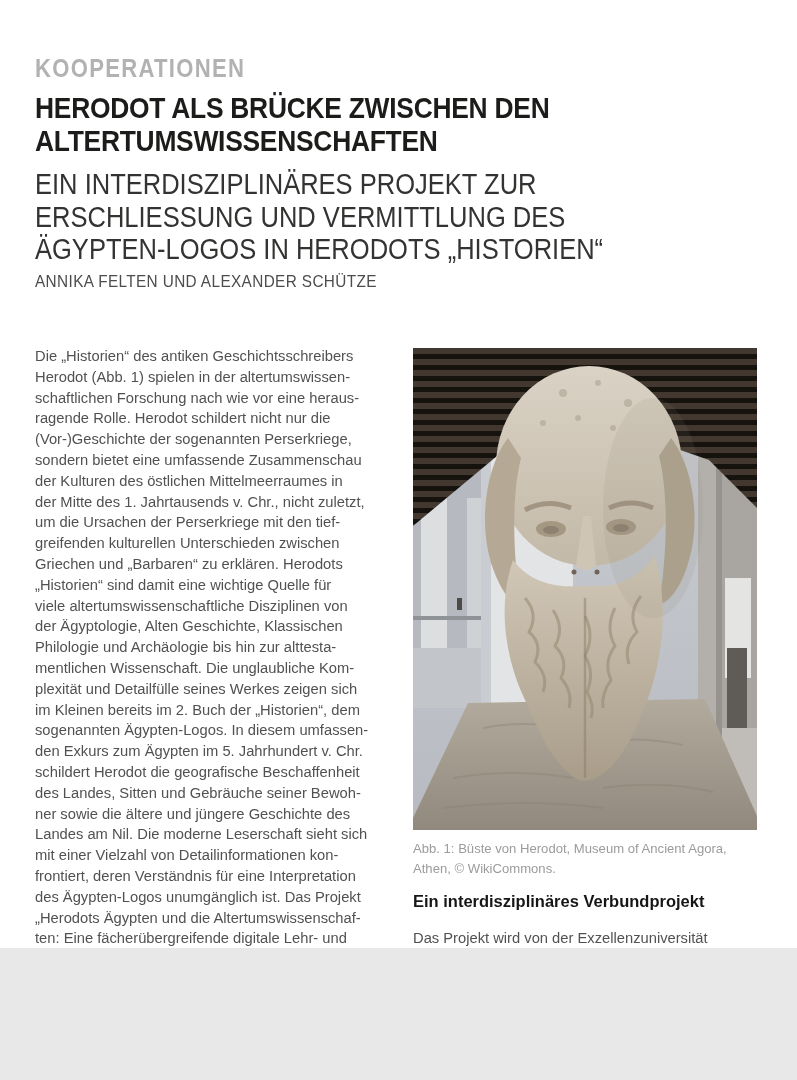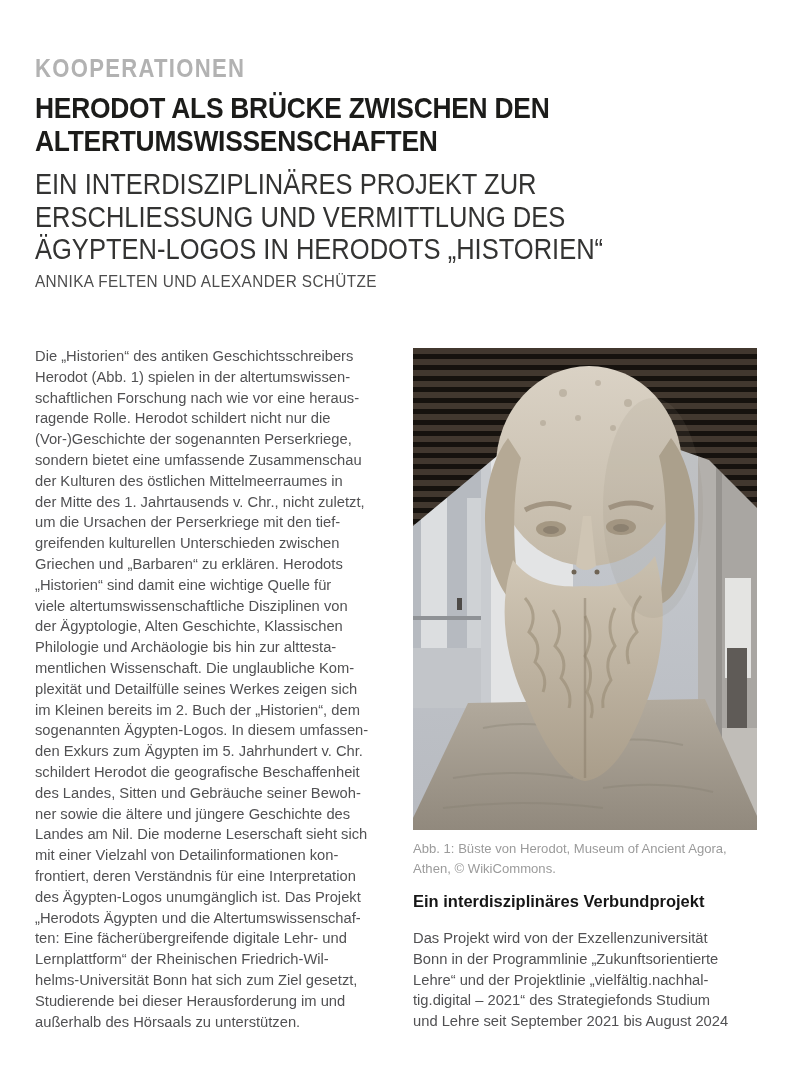--- a/index.html
+++ b/index.html
@@ -1,17 +1,17 @@
 <!DOCTYPE html>
 <html><head>
 <meta charset="utf-8">
 <style>
   html,body { margin:0; padding:0; background:#e8e8e8; }
   .page {
-    position:relative; width:797px; height:1080px; margin:0 auto;
+    position:relative; width:797px; height:948px; margin:0 auto;
     background:#ffffff; overflow:hidden;
     font-family:"Liberation Sans", sans-serif;
   }
   .kicker {
     position:absolute; left:35px; top:53px;
     font-size:26px; font-weight:bold; letter-spacing:1.5px;
     color:#b2b2b2; transform:scaleX(.85); transform-origin:0 0;
     white-space:pre;
   }
   .title {

